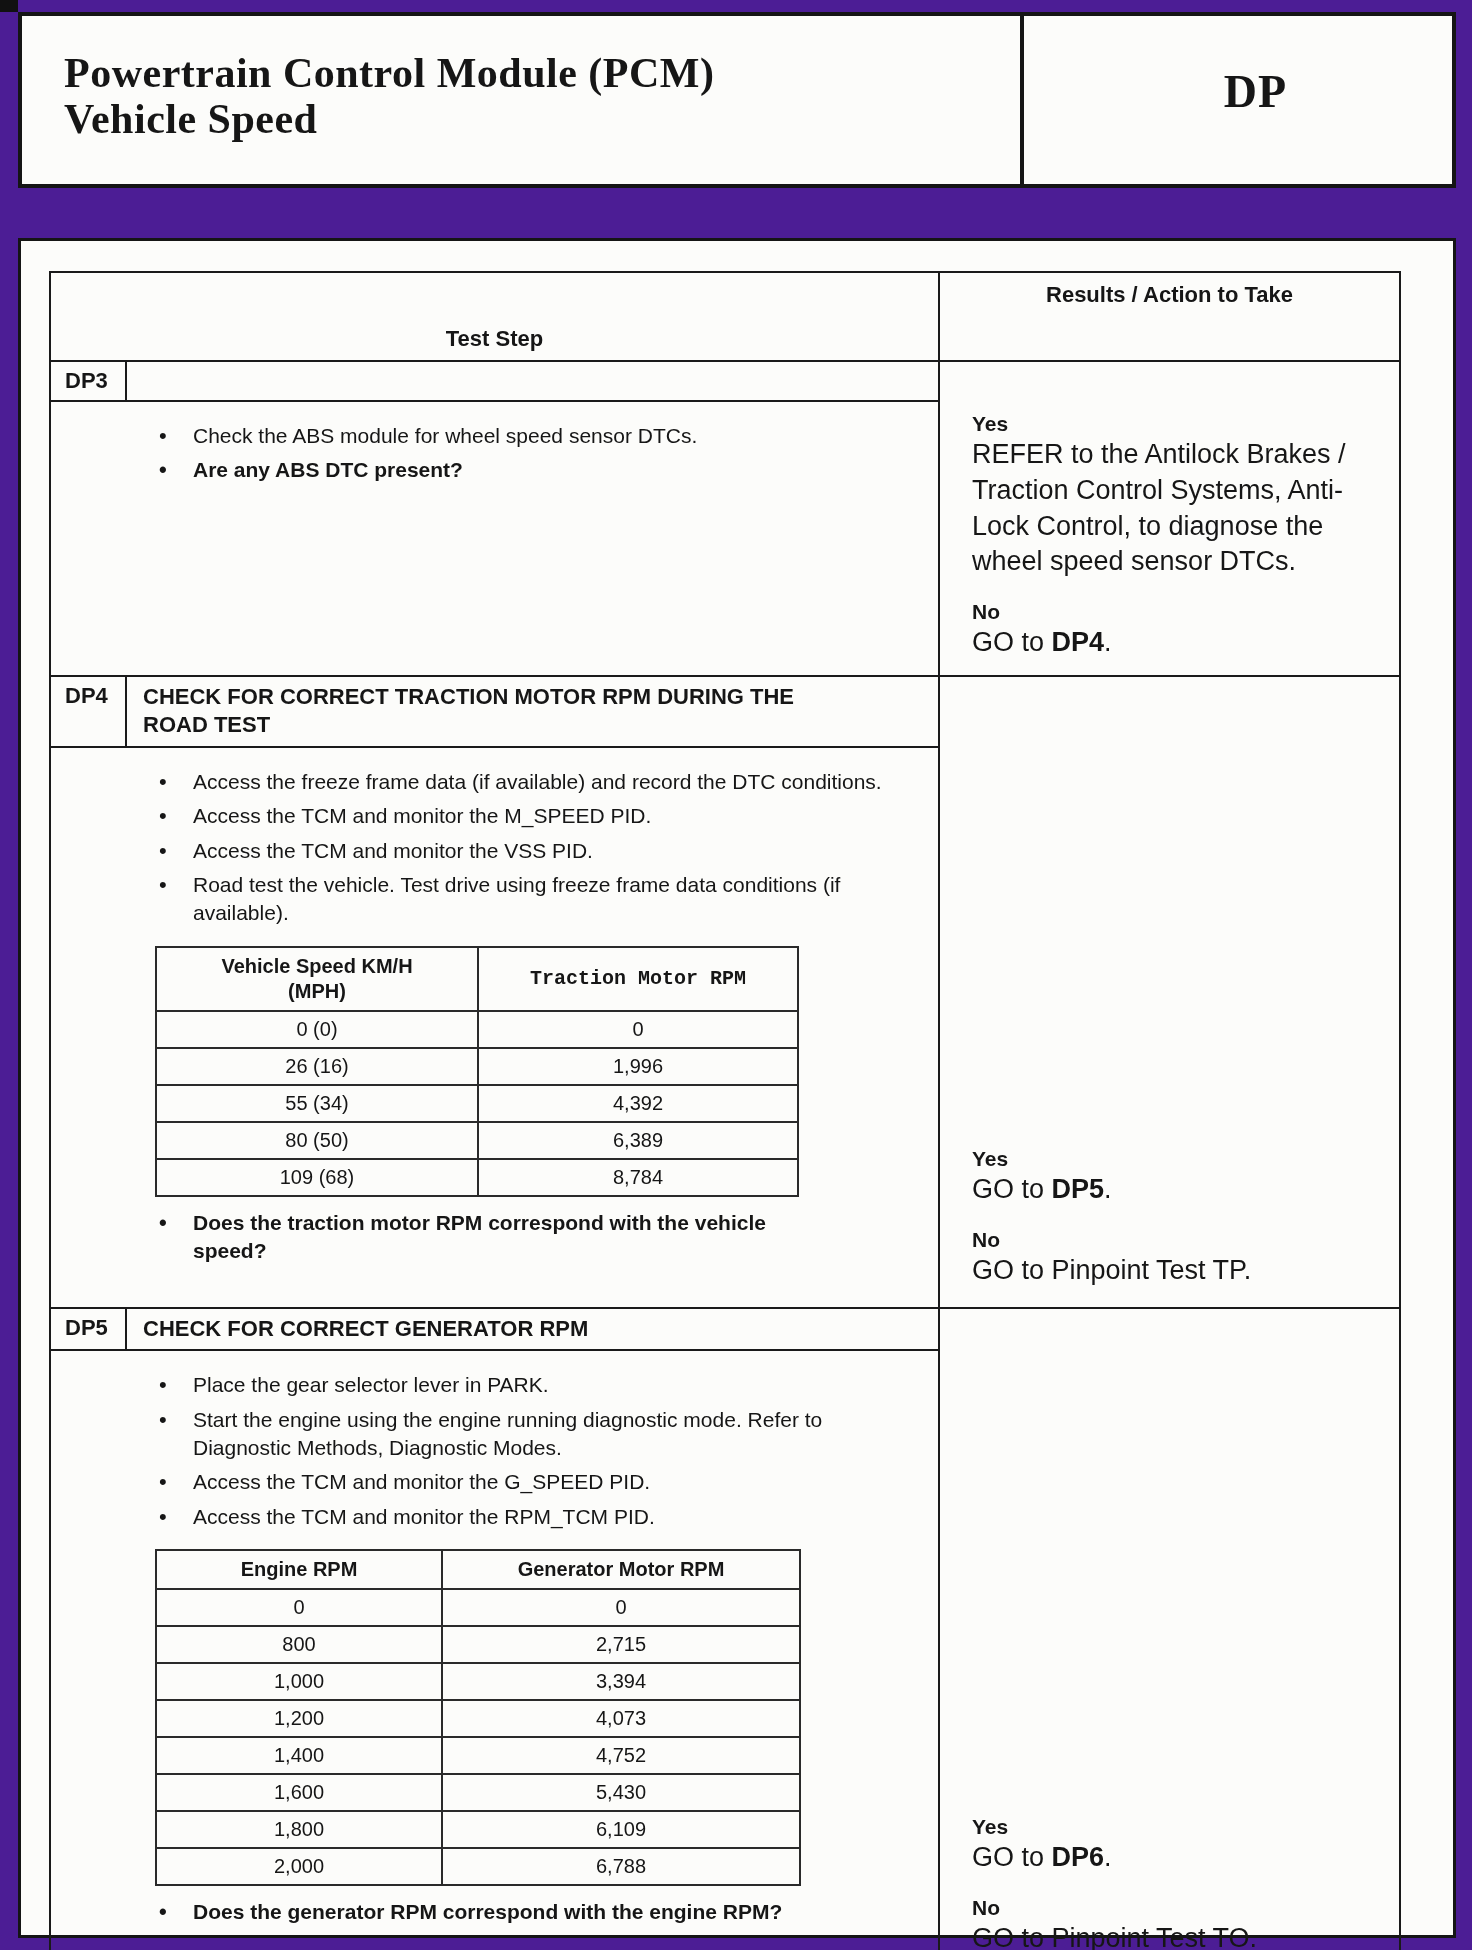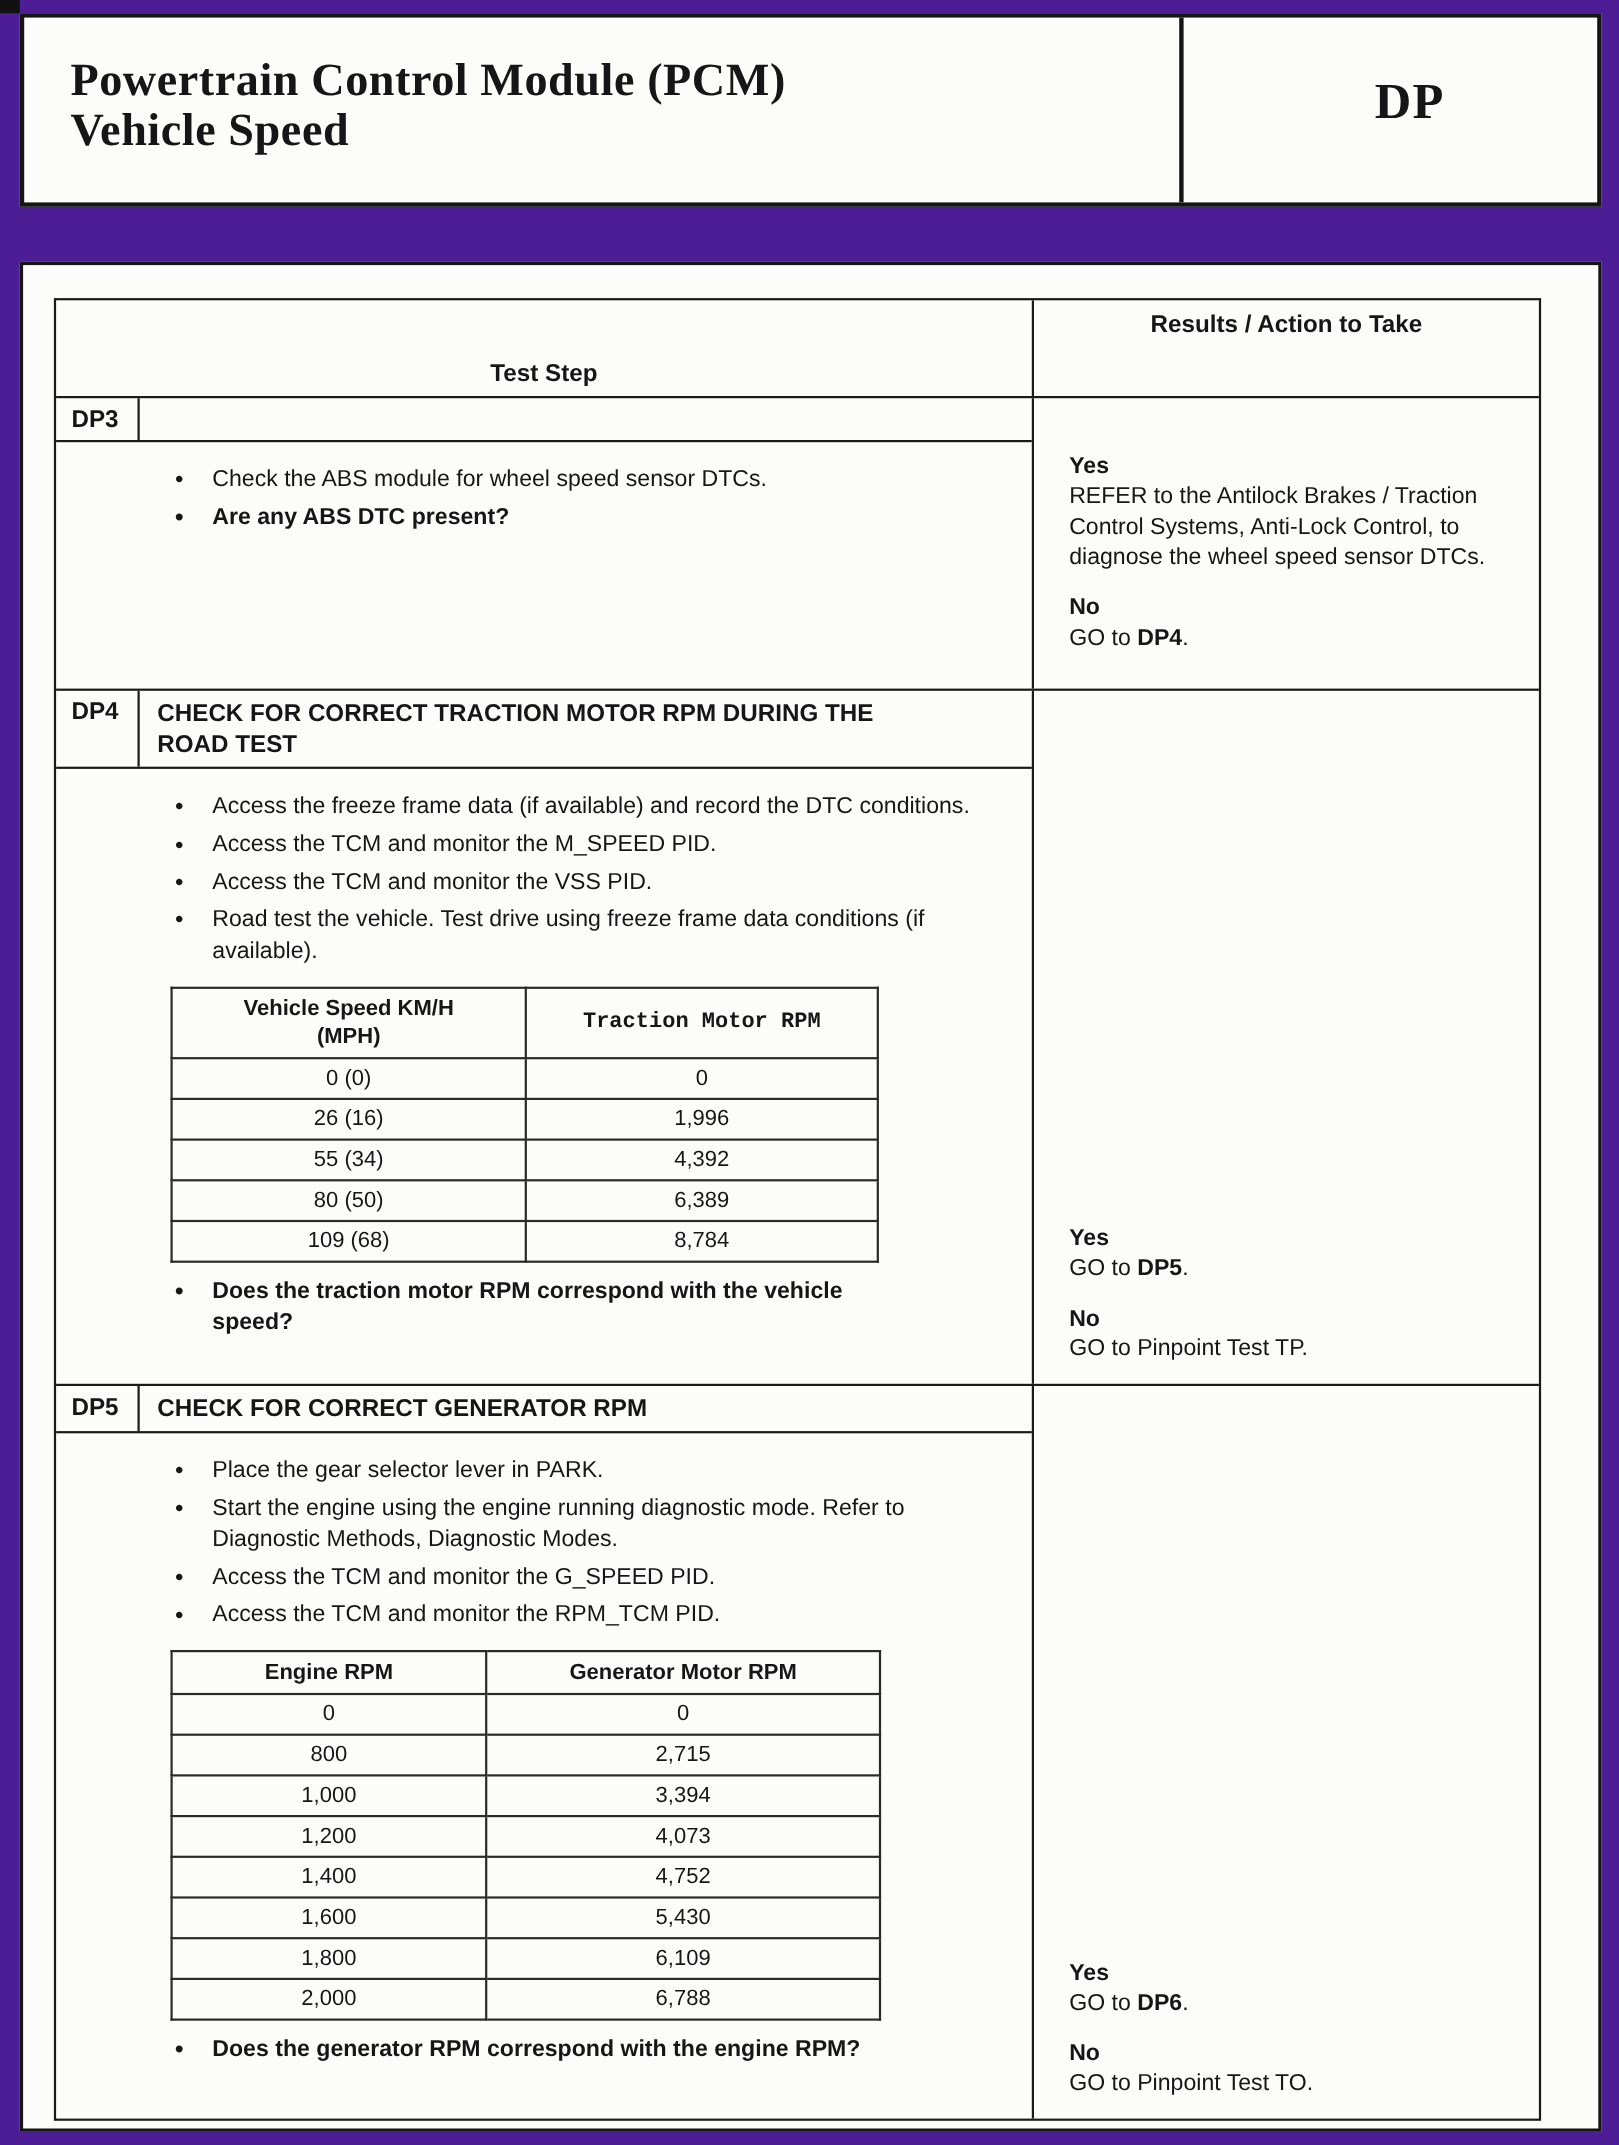--- a/index.html
+++ b/index.html
@@ -32,21 +32,21 @@
   .header-title {
     flex: 1;
     padding: 34px 16px 0 42px;
     font-family: "Liberation Serif", serif;
     font-weight: bold;
     font-size: 42px;
     line-height: 1.1;
     letter-spacing: 0.5px;
   }
   .header-code {
-    width: 380px;
+    width: 432px;
     border-left: 4px solid #151515;
     display: flex; align-items: center; justify-content: center;
     font-family: "Liberation Serif", serif;
     font-weight: bold; font-size: 46px; letter-spacing: 1px;
     padding-bottom: 18px;
     padding-left: 35px;
   }
 
   
   .main-box {
@@ -119,21 +119,21 @@
     padding: 6px 8px;
   }
   .dtable th { font-weight: bold; white-space: pre-line; line-height: 1.25; }
   table.dt1 .c1 { width: 322px; }
   table.dt1 .c2 { width: 320px; font-family: Liberation Mono, monospace; }
   table.dt2 .c1 { width: 286px; }
   table.dt2 .c2 { width: 358px; margin-left: 24px; }
 
   
   .res-label { font-weight: bold; font-size: 21px; margin: 0; }
-  .res-text  { margin: 0; font-size: 21px; line-height: 1.32; }
+  .res-text  { margin: 0; font-size: 27px; line-height: 1.32; }
   .res-text .b { font-weight: bold; }
   .res-group + .res-group { margin-top: 18px; }
   .res-top { justify-content: flex-start; padding-top: 48px; }
   .res-bottom { justify-content: flex-end; padding-bottom: 18px; }
 
   .row-dp3 { min-height: 266px; }
   .row-dp4 { min-height: 632px; }
   .row-dp5 { min-height: 668px; }
 </style>
 </head>

